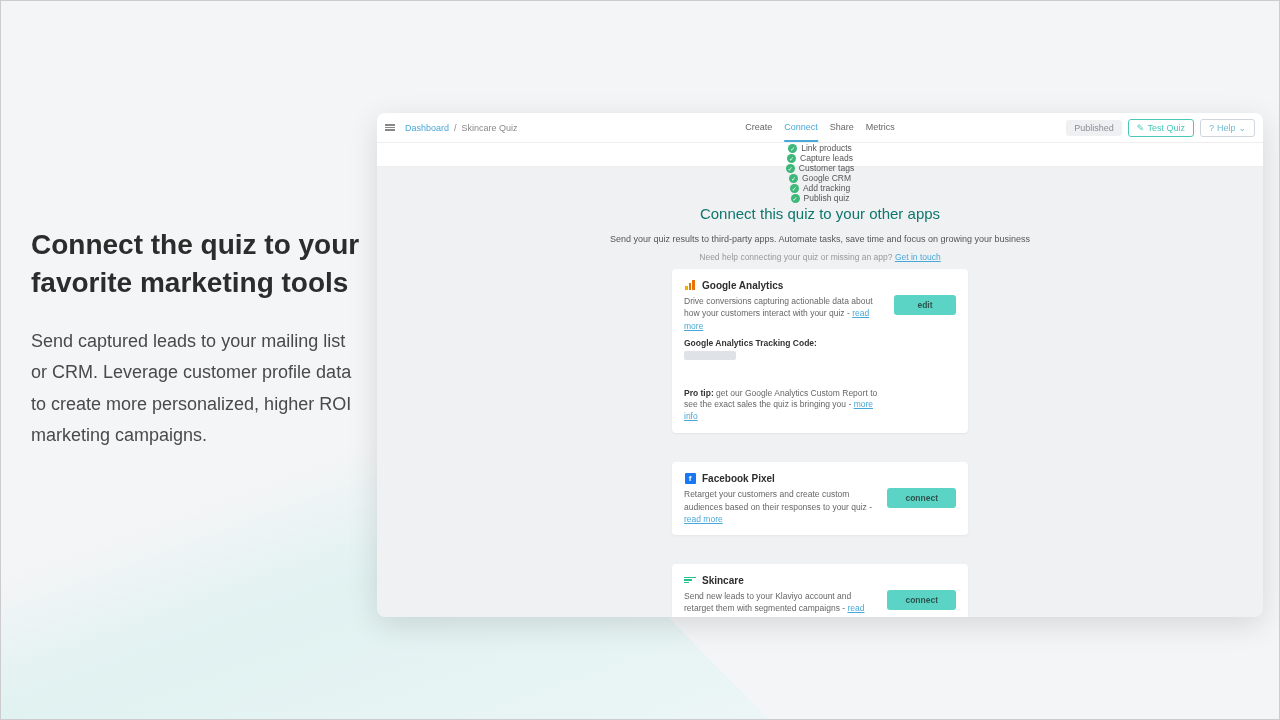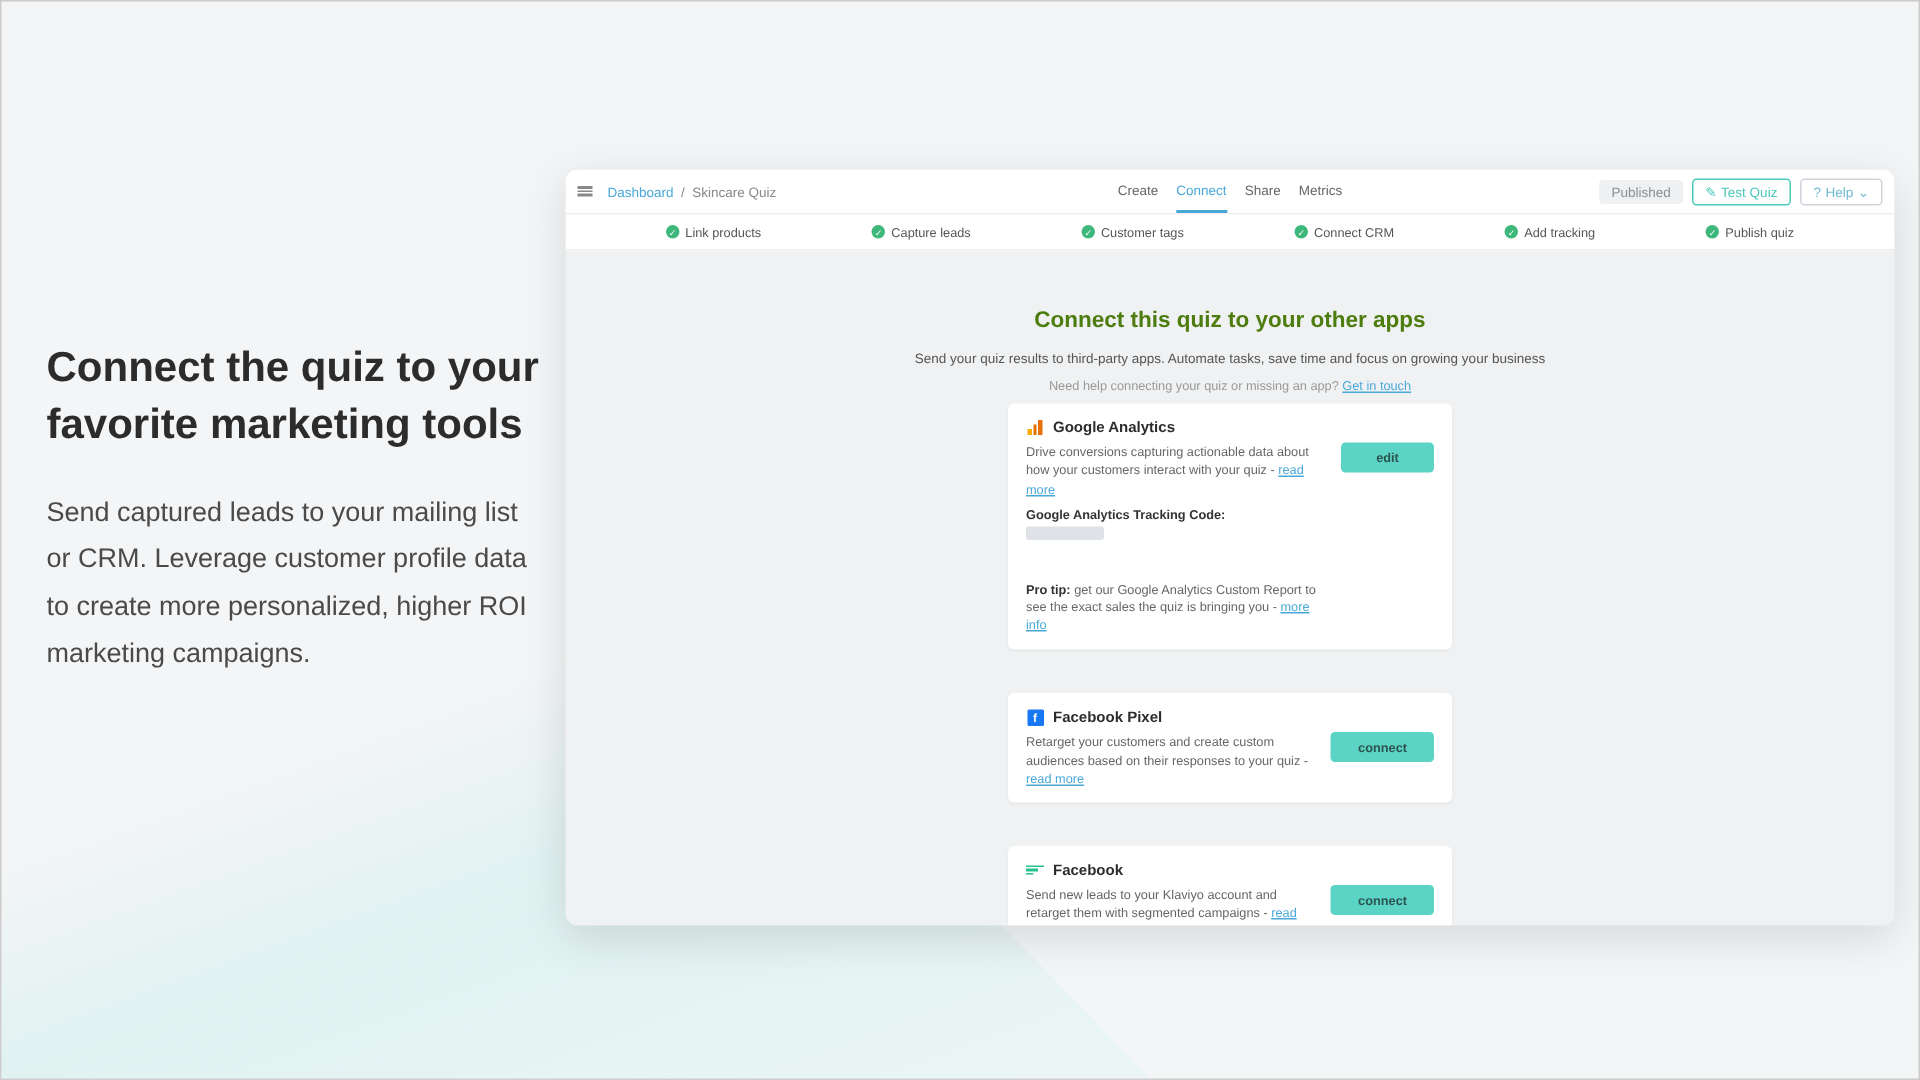--- a/index.html
+++ b/index.html
@@ -116,20 +116,21 @@
 .steps-bar {
   height: 24px;
   background: #fff;
   border-bottom: 1px solid #eee;
   display: flex;
   justify-content: space-around;
   align-items: center;
   padding: 0 30px;
   font-size: 8.5px;
   color: #555;
+  flex-direction: column;
 }
 .step { display: flex; align-items: center; gap: 4px; }
 .step-check {
   width: 9px; height: 9px;
   border-radius: 50%;
   background: #3eb77a;
   display: inline-flex;
   align-items: center;
   justify-content: center;
   color: #fff;
@@ -138,22 +139,22 @@
 .main-area {
   flex: 1;
   overflow: hidden;
   padding: 38px 20px 0;
   display: flex;
   flex-direction: column;
   align-items: center;
 }
 .main-title {
   font-size: 15px;
-  font-weight: 700;
-  color: #4d7c0f;
+  font-weight: 400;
+  color: #0f766e;
   margin-bottom: 12px;
 }
 .main-subtitle {
   font-size: 9px;
   color: #555;
   margin-bottom: 8px;
 }
 .help-line {
   font-size: 8.5px;
   color: #999;
@@ -301,21 +302,21 @@
     <div class="step">
         <span class="step-check">✓</span>
         <span>Capture leads</span>
       </div>
     <div class="step">
         <span class="step-check">✓</span>
         <span>Customer tags</span>
       </div>
     <div class="step">
         <span class="step-check">✓</span>
-        <span>Connect CRM</span>
+        <span>Google CRM</span>
       </div>
     <div class="step">
         <span class="step-check">✓</span>
         <span>Add tracking</span>
       </div>
     <div class="step">
         <span class="step-check">✓</span>
         <span>Publish quiz</span>
       </div>
   </div>
@@ -370,21 +371,21 @@
 
       <div class="card">
         <div class="card-head">
           <span class="app-icon">
               <span class="kl-icon">
                 <span></span>
                 <span></span>
                 <span></span>
               </span>
             </span>
-          <span class="card-title">Facebook</span>
+          <span class="card-title">Skincare</span>
         </div>
         <div class="card-body">
           <div class="card-text">
             <span>Send new leads to your Klaviyo account and retarget them with segmented campaigns - </span><a href="#">read more</a>
           </div>
           <button class="card-btn">connect</button>
         </div>
       </div>
 
     </div>

